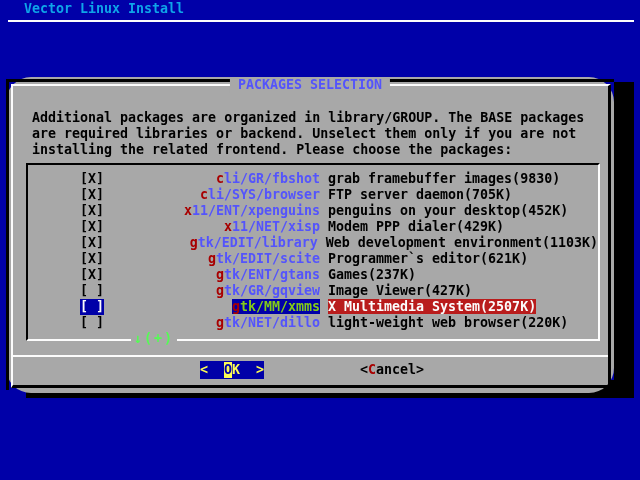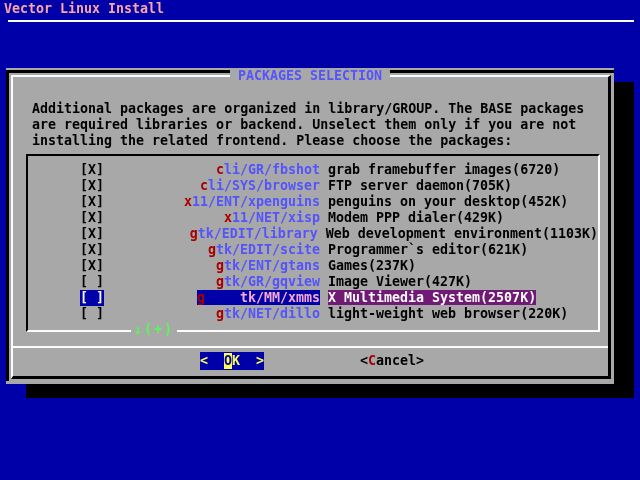--- a/index.html
+++ b/index.html
@@ -4,29 +4,29 @@
 <style>
   html,body{margin:0;padding:0;}
   body{
     width:640px;height:480px;position:relative;overflow:hidden;
     background:#0000a8;
     font-family:"DejaVu Sans Mono", monospace;
     font-weight:bold;
     font-size:13.3px;line-height:16px;
   }
   
-  .hdr-title{position:absolute;left:4px;top:1px;color:#fca5a5;white-space:pre;}
+  .hdr-title{position:absolute;left:24px;top:1px;color:#0ea5e9;white-space:pre;}
   .hdr-rule{position:absolute;left:8px;top:20px;width:626px;height:2px;background:#fcfcfc;}
 
   
   .shadow-right{position:absolute;left:614px;top:82px;width:20px;height:316px;background:#000;z-index:1;}
   .shadow-bottom{position:absolute;left:26px;top:380px;width:608px;height:18px;background:#000;z-index:1;}
 
   
-  .dialog{position:absolute;left:6px;top:68px;width:608px;height:316px;background:#a8a8a8;z-index:2;}
+  .dialog{position:absolute;left:6px;top:77px;width:608px;height:316px;background:#a8a8a8;z-index:2;border-radius:25px;}
   .edge-top{position:absolute;left:0;top:2px;right:0;height:3px;background:#000;}
   .edge-left{position:absolute;left:0;top:2px;bottom:3px;width:3px;background:#000;}
   .frame{position:absolute;left:5px;top:7px;right:3px;bottom:5px;
     border-top:2px solid #fcfcfc;border-left:2px solid #fcfcfc;
     border-right:3px solid #000;border-bottom:3px solid #000;}
   .dlg-title{position:absolute;top:0;left:50%;transform:translateX(-50%);
     height:16px;background:#a8a8a8;color:#5454fc;padding:0 8px;white-space:pre;z-index:3;}
   .msg{position:absolute;left:26px;top:33px;color:#000;white-space:pre;}
 
   
@@ -35,22 +35,22 @@
     border:2px solid;border-color:#000 #fcfcfc #fcfcfc #000;
     padding:6px 0 0 52px;}
   .row{display:flex;height:16px;white-space:pre;}
   .cb{width:24px;color:#000;}
   .pkg{width:208px;margin-left:8px;text-align:right;}
   .desc{flex:1;margin-left:8px;color:#000;}
   .hot{color:#a80000;}
   .rest{color:#5454fc;}
   .sel .cb{background:#0000a8;color:#fcfcfc;}
   .sel .pkg .hl{background:#0000a8;}
-  .sel .rest{color:#f9a8d4;margin-left:35px;}
-  .sel .desc .hl{background:#701a75;color:#fcfcfc;}
+  .sel .rest{color:#84cc16;}
+  .sel .desc .hl{background:#b91c1c;color:#fcfcfc;}
   .more{position:absolute;left:125px;top:254px;height:16px;background:#a8a8a8;
     color:#54fc54;padding:0 3px;letter-spacing:2px;white-space:pre;z-index:4;}
 
   
   .sep{position:absolute;left:7px;top:278px;width:595px;height:2px;background:#fcfcfc;}
   .btn{position:absolute;top:284px;height:18px;display:flex;align-items:center;
     white-space:pre;cursor:default;}
   .btn.focused{background:#0000a8;color:#fcfc54;}
   .btn.focused .bhot{background:#fcfc54;color:#0000a8;}
   .btn.plain{color:#000;}
@@ -67,21 +67,21 @@
 
 <div class="dialog">
   <div class="edge-top"></div>
   <div class="edge-left"></div>
   <div class="frame"></div>
   <div class="dlg-title">PACKAGES SELECTION</div>
 
   <div class="msg"><div>Additional packages are organized in library/GROUP. The BASE packages</div><div>are required libraries or backend. Unselect them only if you are not</div><div>installing the related frontend. Please choose the packages:</div></div>
 
   <div class="listbox">
-      <div class="row"><span class="cb">[X]</span><span class="pkg"><span class="hl"><span class="hot">c</span><span class="rest">li/GR/fbshot</span></span></span><span class="desc"><span class="hl">grab framebuffer images(6720)</span></span></div>
+      <div class="row"><span class="cb">[X]</span><span class="pkg"><span class="hl"><span class="hot">c</span><span class="rest">li/GR/fbshot</span></span></span><span class="desc"><span class="hl">grab framebuffer images(9830)</span></span></div>
       <div class="row"><span class="cb">[X]</span><span class="pkg"><span class="hl"><span class="hot">c</span><span class="rest">li/SYS/browser</span></span></span><span class="desc"><span class="hl">FTP server daemon(705K)</span></span></div>
       <div class="row"><span class="cb">[X]</span><span class="pkg"><span class="hl"><span class="hot">x</span><span class="rest">11/ENT/xpenguins</span></span></span><span class="desc"><span class="hl">penguins on your desktop(452K)</span></span></div>
       <div class="row"><span class="cb">[X]</span><span class="pkg"><span class="hl"><span class="hot">x</span><span class="rest">11/NET/xisp</span></span></span><span class="desc"><span class="hl">Modem PPP dialer(429K)</span></span></div>
       <div class="row"><span class="cb">[X]</span><span class="pkg"><span class="hl"><span class="hot">g</span><span class="rest">tk/EDIT/library</span></span></span><span class="desc"><span class="hl">Web development environment(1103K)</span></span></div>
       <div class="row"><span class="cb">[X]</span><span class="pkg"><span class="hl"><span class="hot">g</span><span class="rest">tk/EDIT/scite</span></span></span><span class="desc"><span class="hl">Programmer`s editor(621K)</span></span></div>
       <div class="row"><span class="cb">[X]</span><span class="pkg"><span class="hl"><span class="hot">g</span><span class="rest">tk/ENT/gtans</span></span></span><span class="desc"><span class="hl">Games(237K)</span></span></div>
       <div class="row"><span class="cb">[ ]</span><span class="pkg"><span class="hl"><span class="hot">g</span><span class="rest">tk/GR/gqview</span></span></span><span class="desc"><span class="hl">Image Viewer(427K)</span></span></div>
       <div class="row sel"><span class="cb">[ ]</span><span class="pkg"><span class="hl"><span class="hot">g</span><span class="rest">tk/MM/xmms</span></span></span><span class="desc"><span class="hl">X Multimedia System(2507K)</span></span></div>
       <div class="row"><span class="cb">[ ]</span><span class="pkg"><span class="hl"><span class="hot">g</span><span class="rest">tk/NET/dillo</span></span></span><span class="desc"><span class="hl">light-weight web browser(220K)</span></span></div>
     </div>

